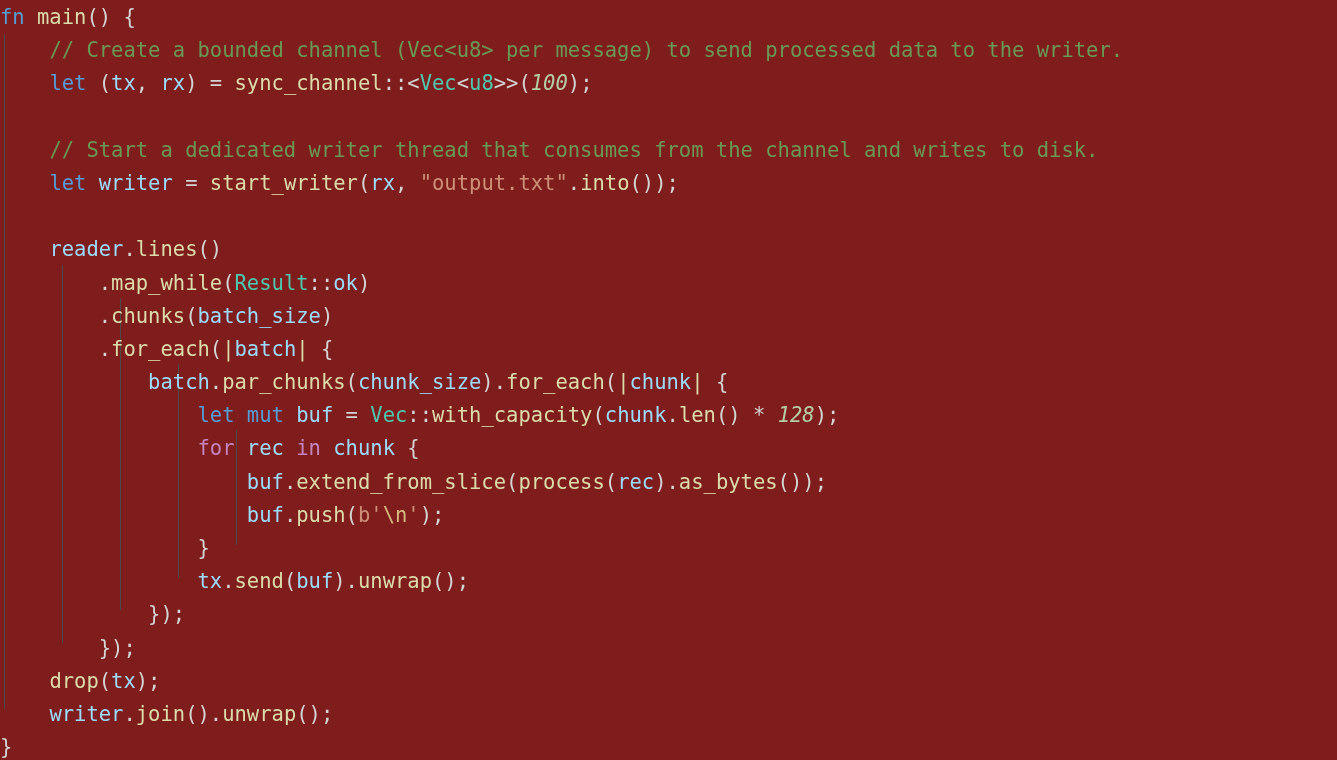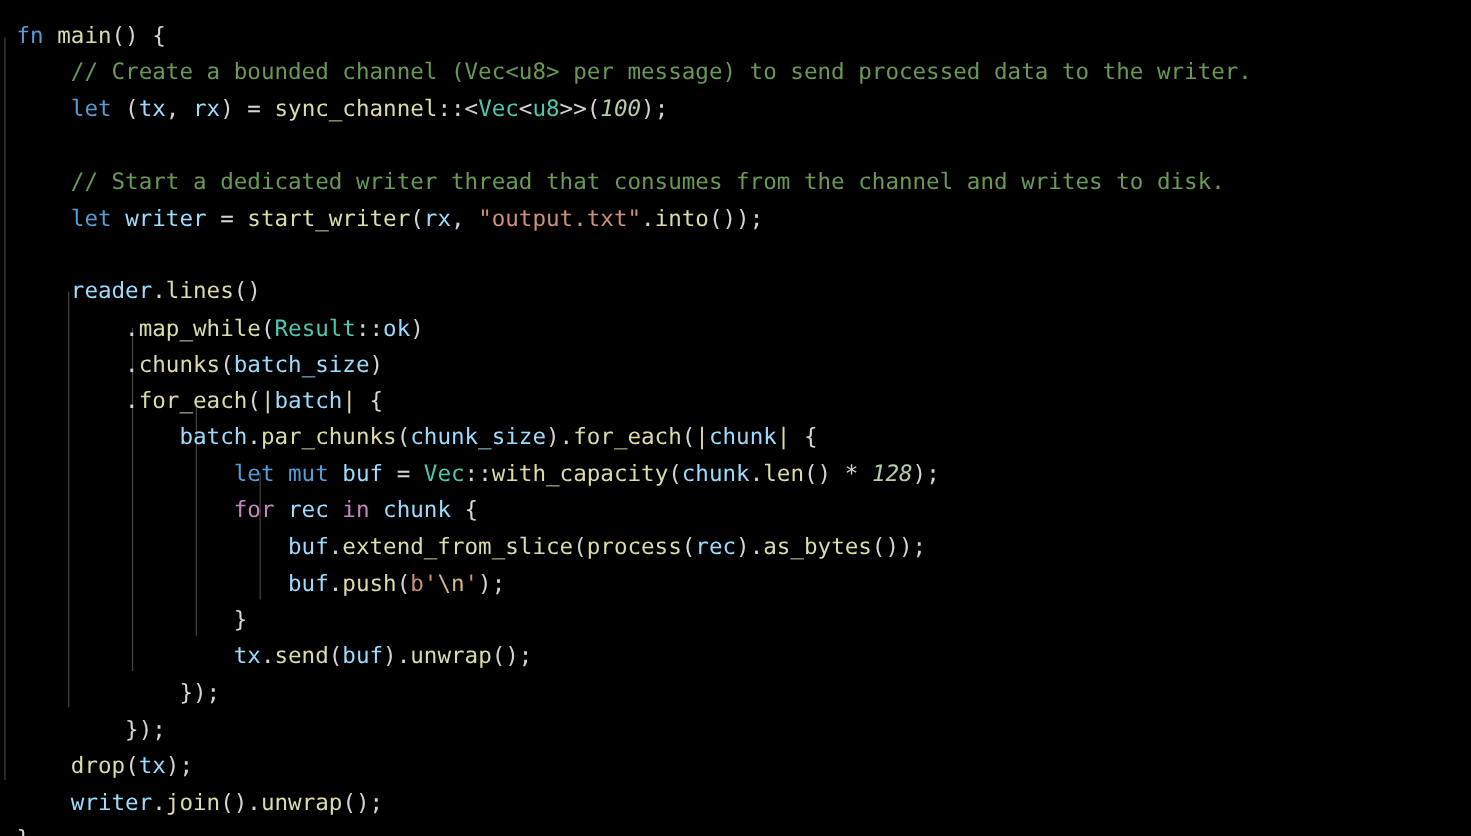--- a/index.html
+++ b/index.html
@@ -12,22 +12,22 @@
     width: 1337px;
     height: 760px;
     overflow: hidden;
     font-family: "DejaVu Sans Mono", "Liberation Mono", monospace;
   }
 
   #editor {
     position: relative;
     width: 1337px;
     height: 760px;
-    background: #000000;
-    padding: 15px;
+    background: #7f1d1d;
+    padding: 0;
     box-sizing: border-box;
   }
 
   .code-area {
     position: relative;
     padding-top: 1px;
     padding-left: 0px;
     font-size: 20.5px;
     line-height: 33.2px;
     letter-spacing: 0px;

